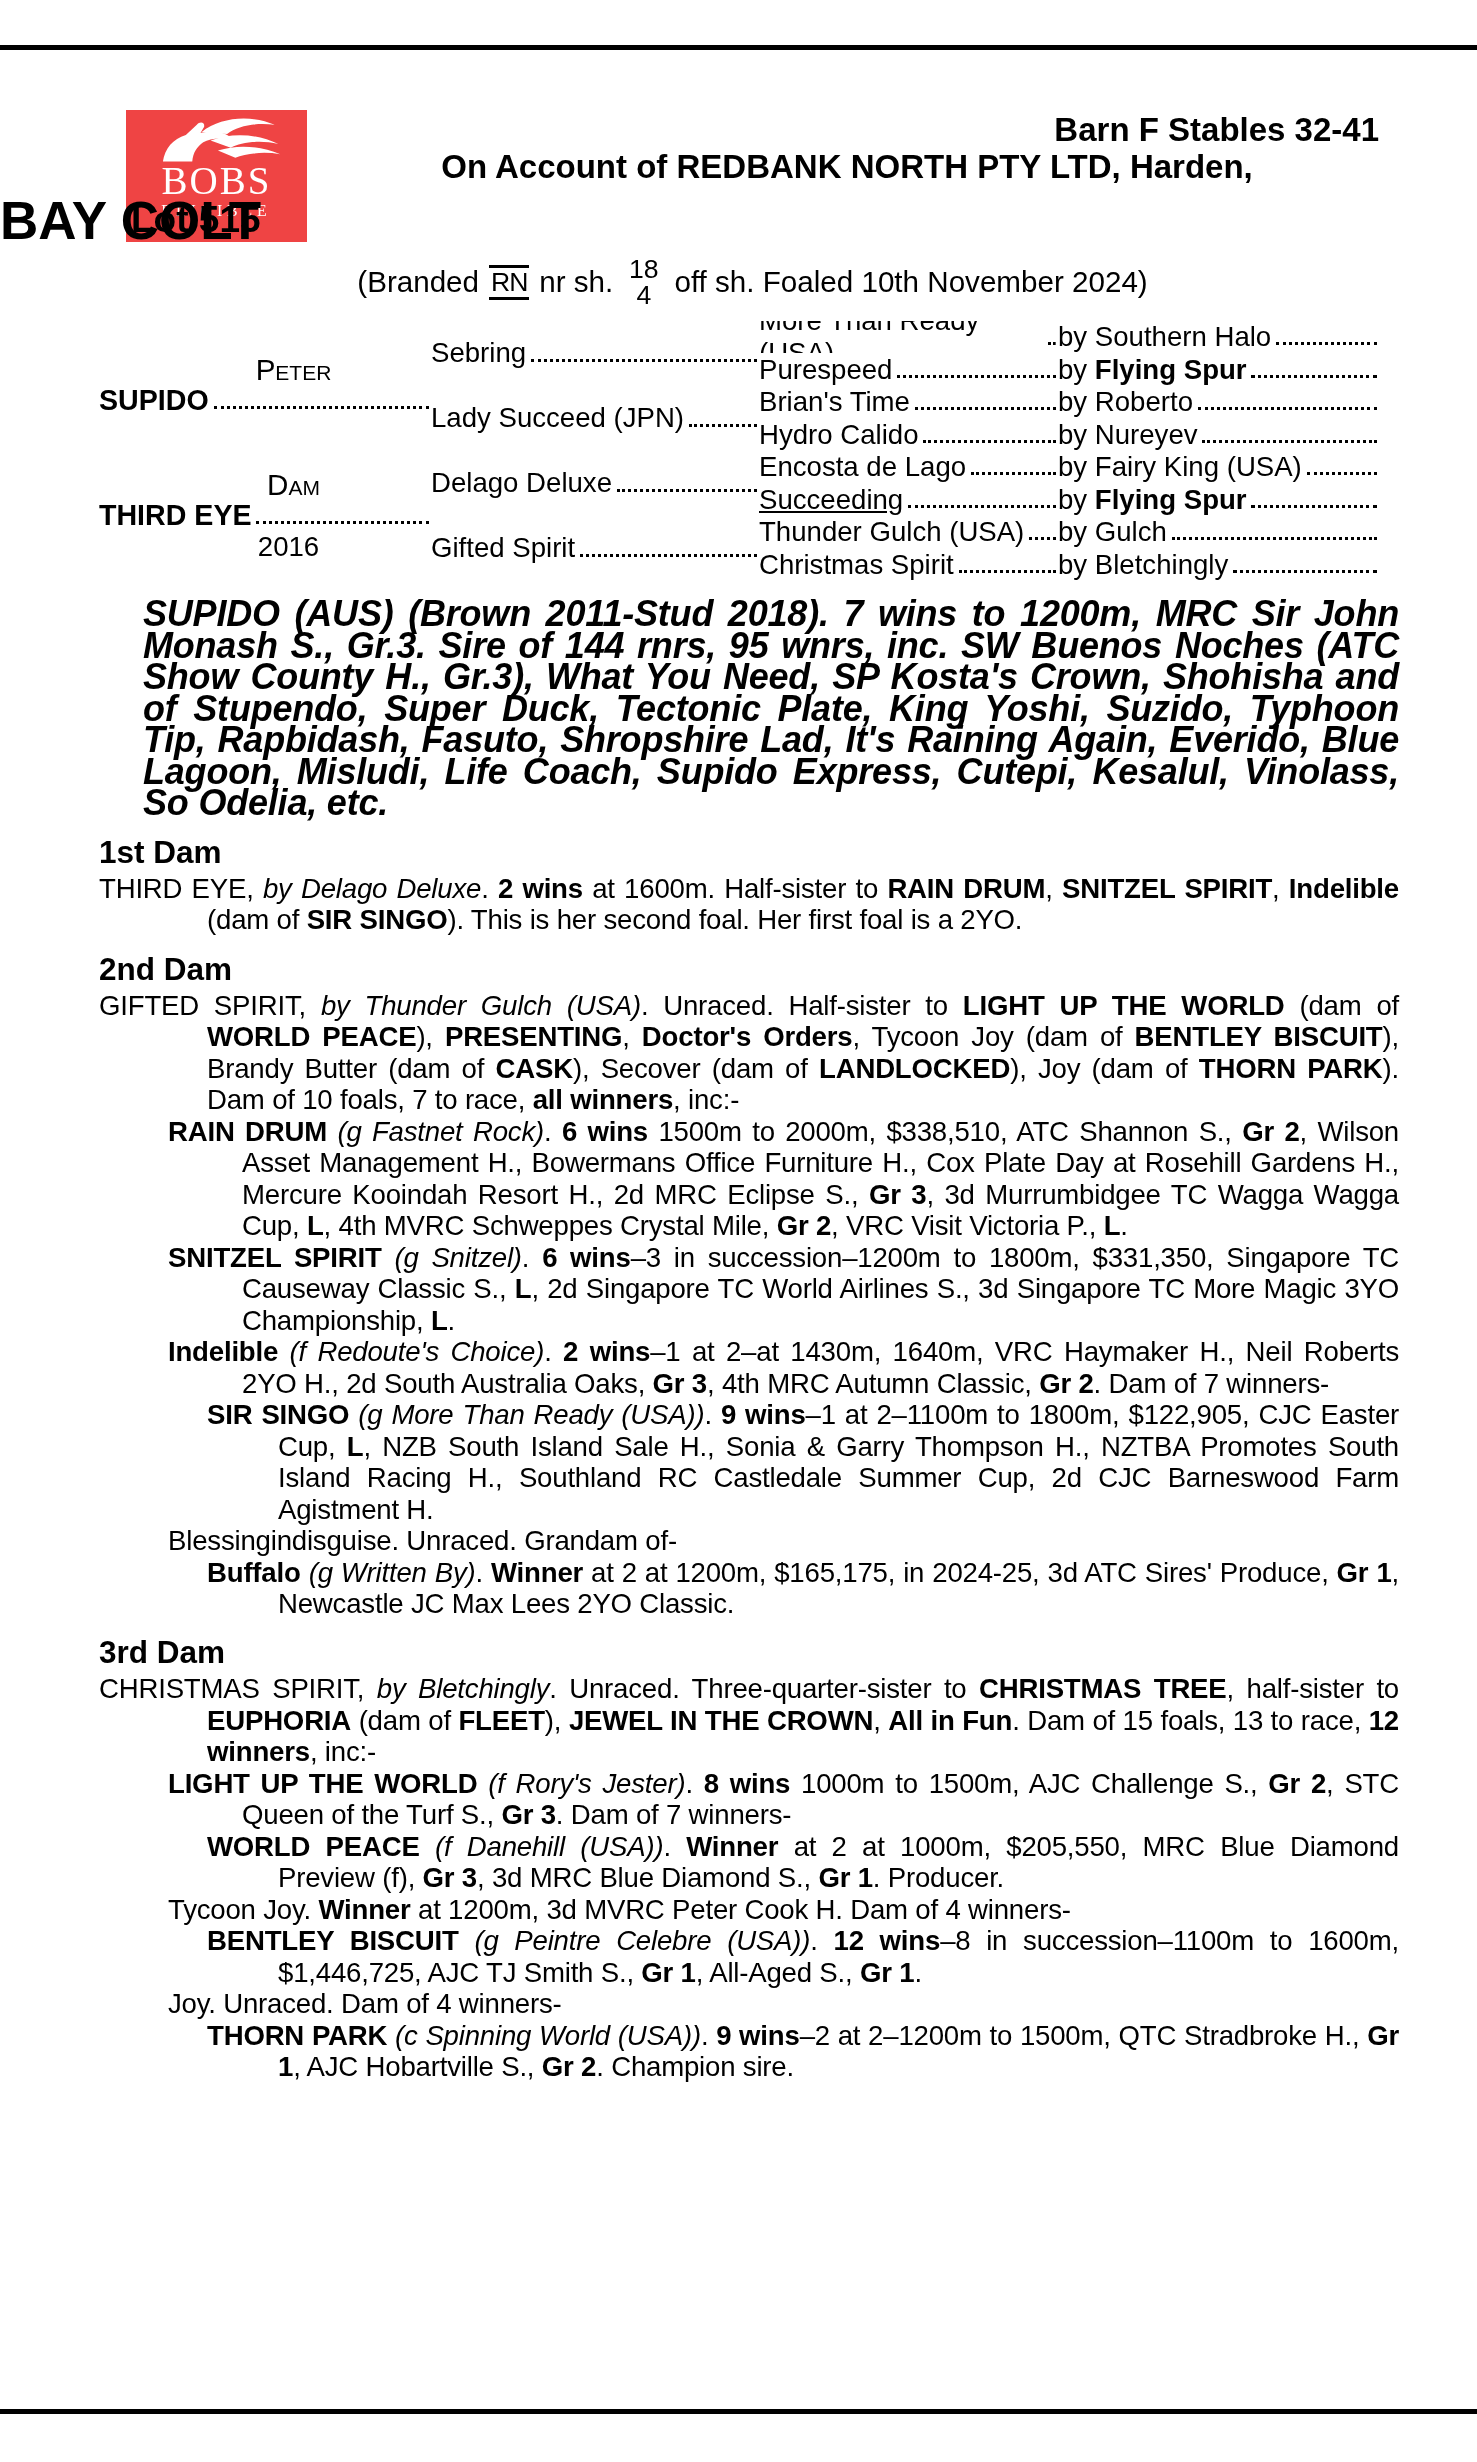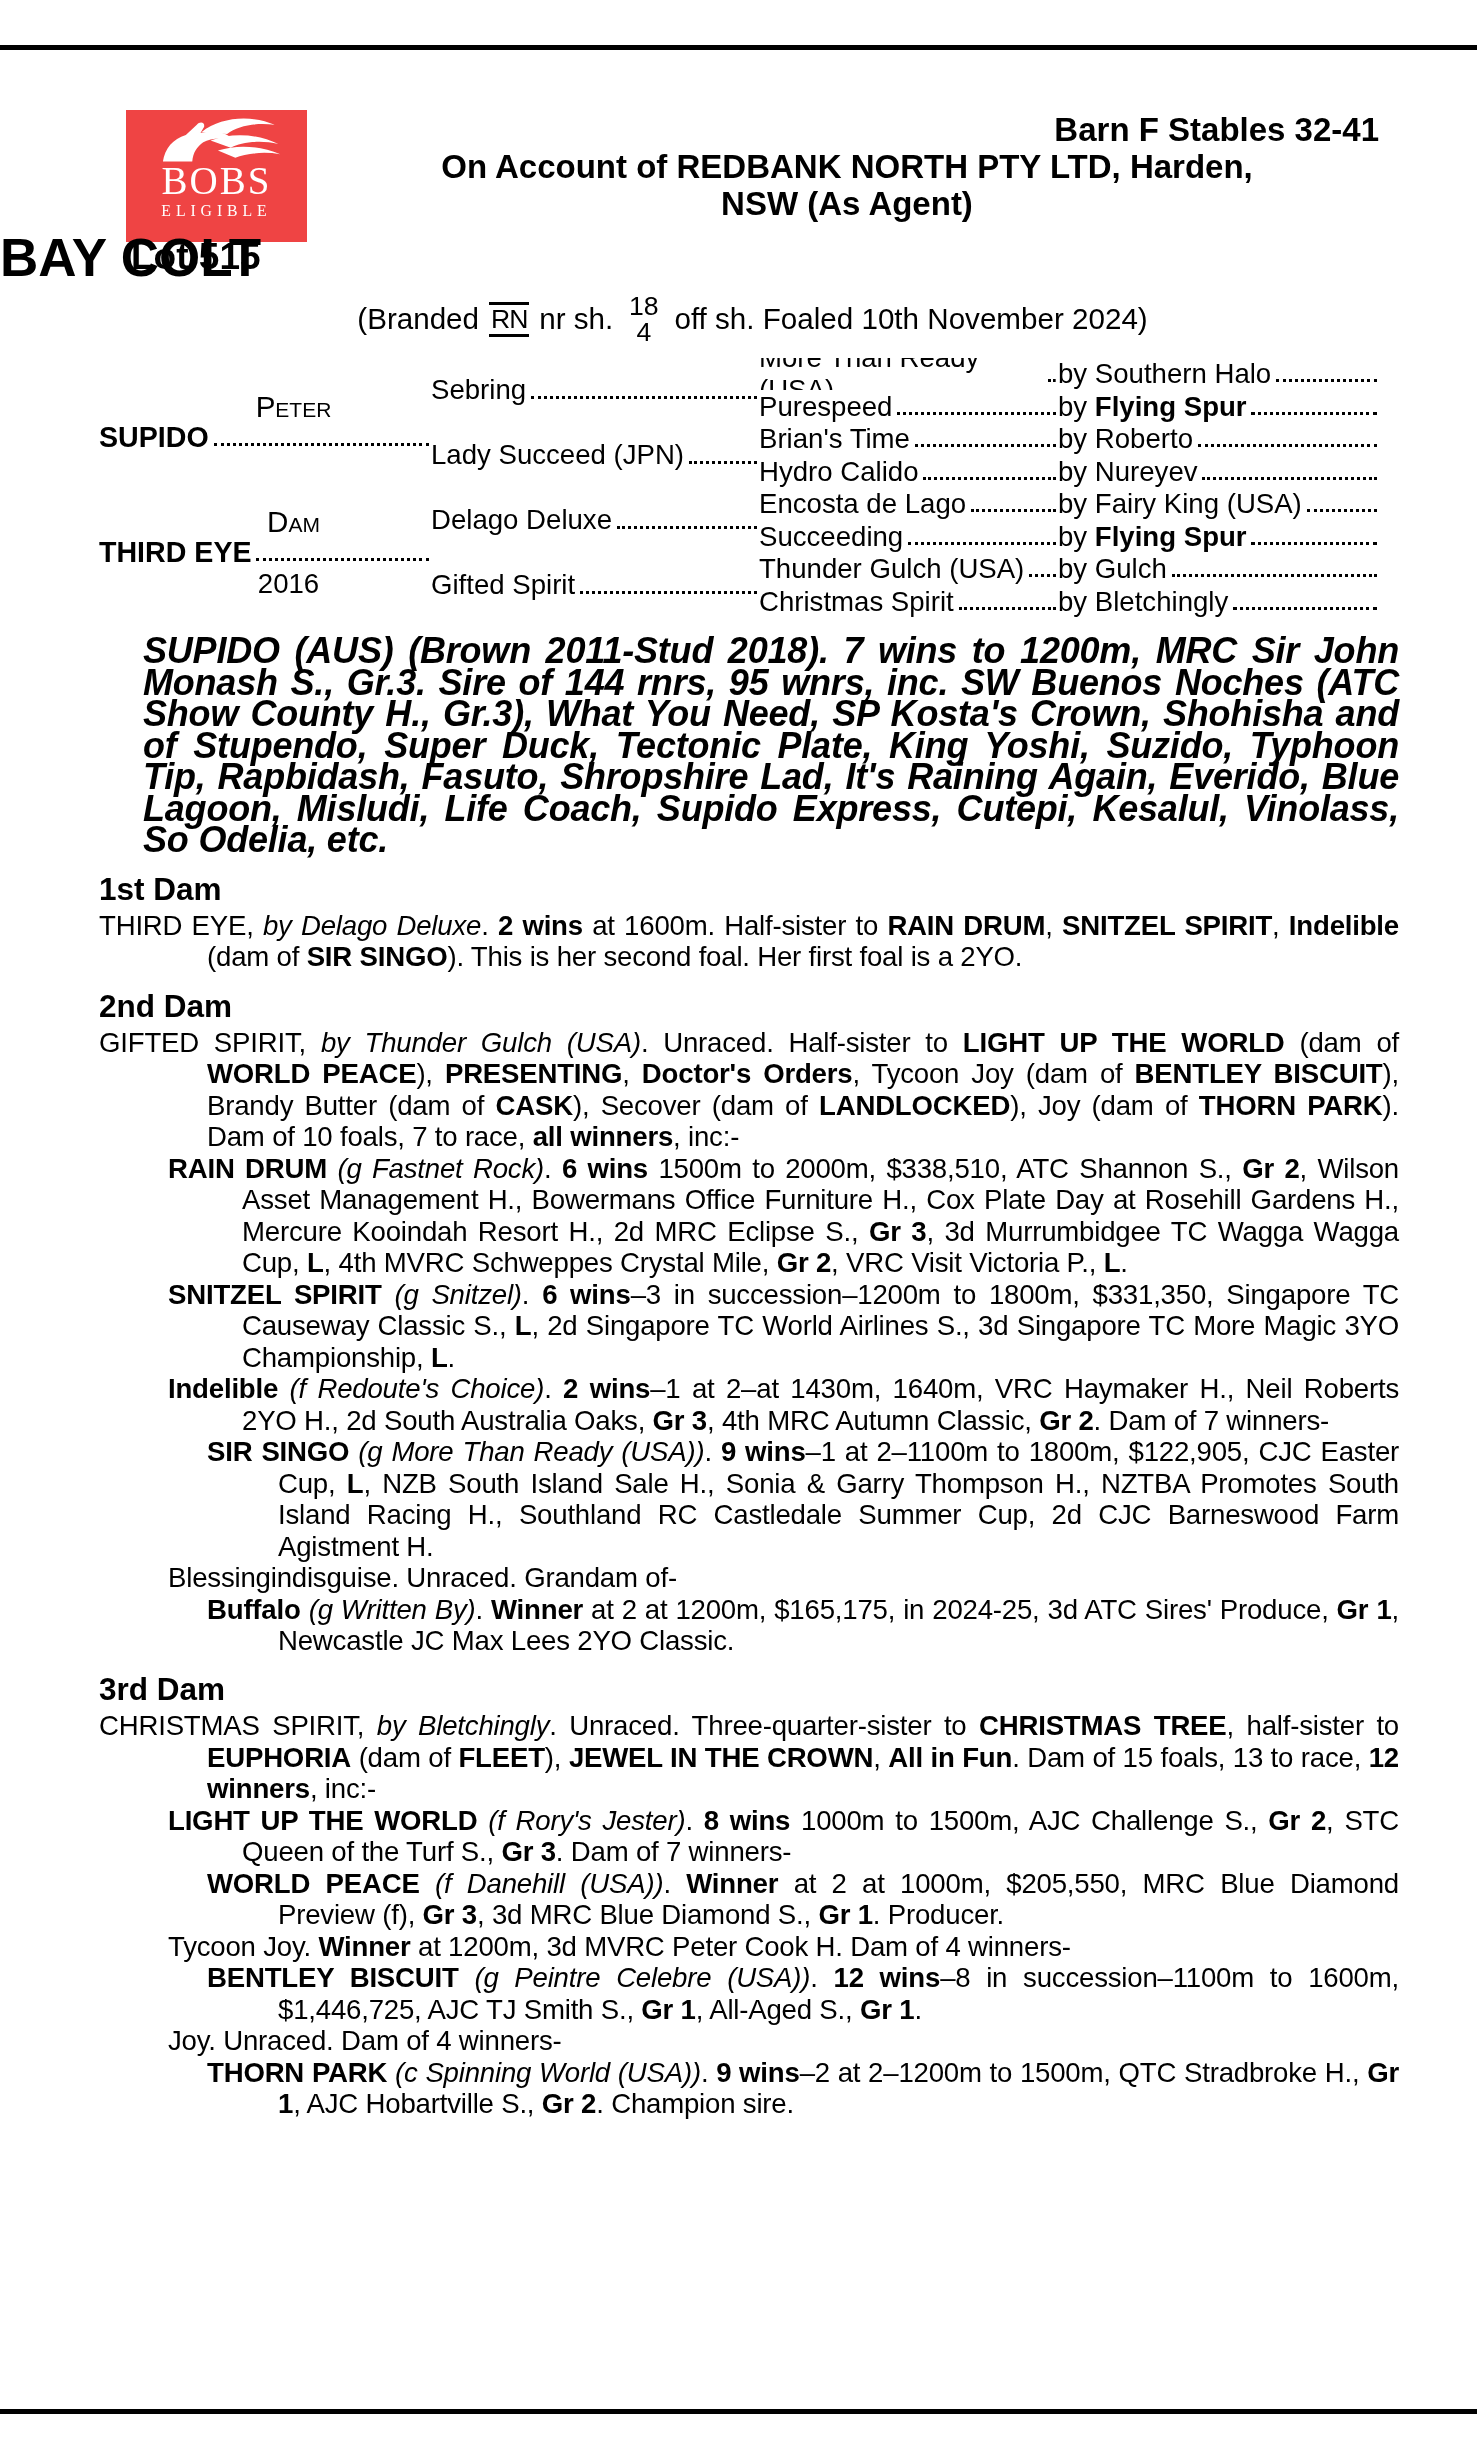--- a/index.html
+++ b/index.html
@@ -69,21 +69,20 @@
       <path d="M58 22 C80 5 112 3 138 14 C118 11 98 15 86 24 Z" fill="#fff"></path>
       <path d="M68 31 C92 22 120 24 142 35 C122 30 101 33 90 39 Z" fill="#fff"></path>
       <path d="M76 42 C98 35 122 37 144 46 C126 43 106 45 95 50 Z" fill="#fff"></path>
     </svg>
     <div class="bobs">BOBS</div>
     <div class="elig">ELIGIBLE</div>
   </div>
 
   <div class="barn">Barn F Stables 32-41</div>
   <div class="account">On Account of REDBANK NORTH PTY LTD, Harden,</div>
-  <div class="account">NSW (As Agent)</div>
 
   <div class="lotrow">
     <span class="lot">Lot 515</span>
     <div class="colt-title">BAY COLT</div>
   </div>
 
   <div class="brandrow">
     <span class="sp">(Branded</span>
     <span class="brand-rn">RN</span>
     <span class="sp">nr sh.</span>
@@ -139,21 +138,21 @@
         <span class="leader"></span>
       </div>
       <div class="pcell" style="grid-area: 4 / 3;">
         <span>Hydro Calido</span>
         <span class="leader"></span>
       </div>
       <div class="pcell" style="grid-area: 5 / 3;">
         <span>Encosta de Lago</span>
         <span class="leader"></span>
       </div>
-      <div class="pcell" style="grid-area: 6 / 3;">
+      <div class="pcell" style="grid-area: 6 / 3; text-decoration: underline;">
         <span>Succeeding</span>
         <span class="leader"></span>
       </div>
       <div class="pcell" style="grid-area: 7 / 3;">
         <span>Thunder Gulch (USA)</span>
         <span class="leader"></span>
       </div>
       <div class="pcell" style="grid-area: 8 / 3;">
         <span>Christmas Spirit</span>
         <span class="leader"></span>

